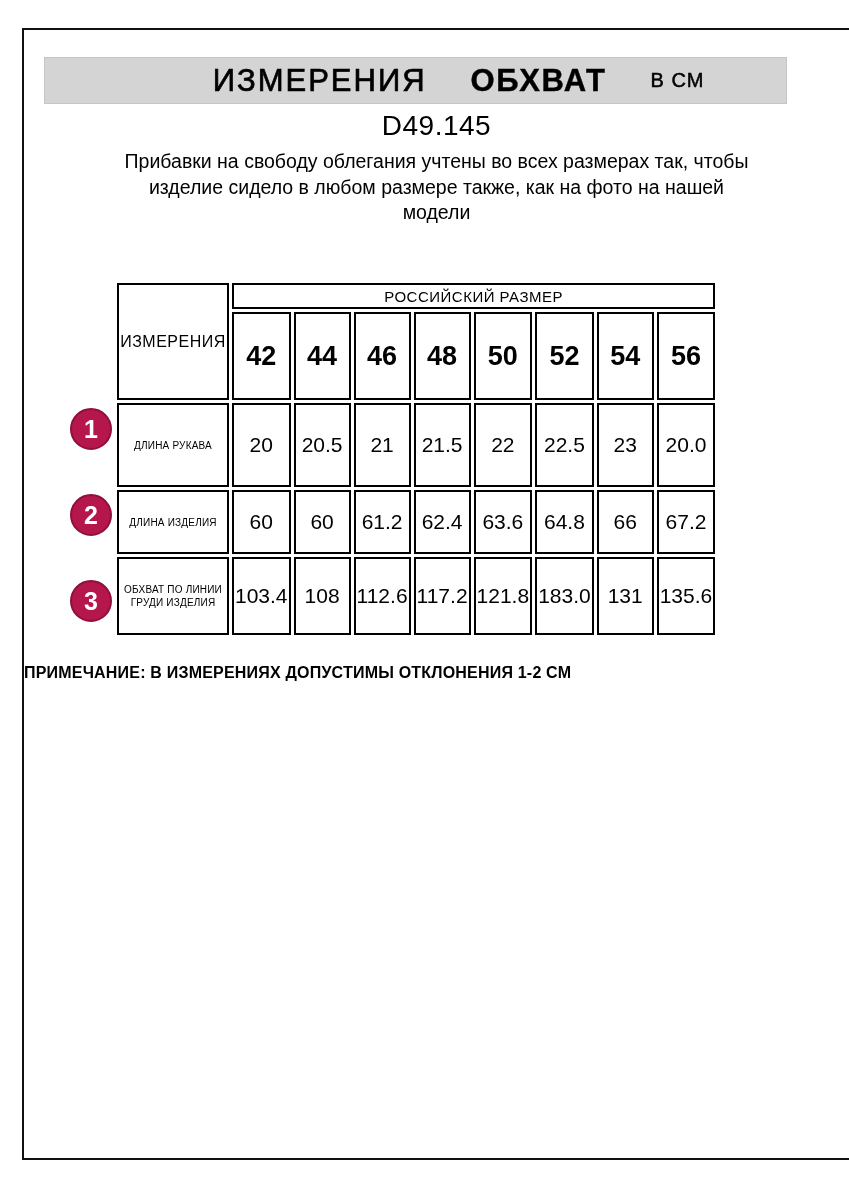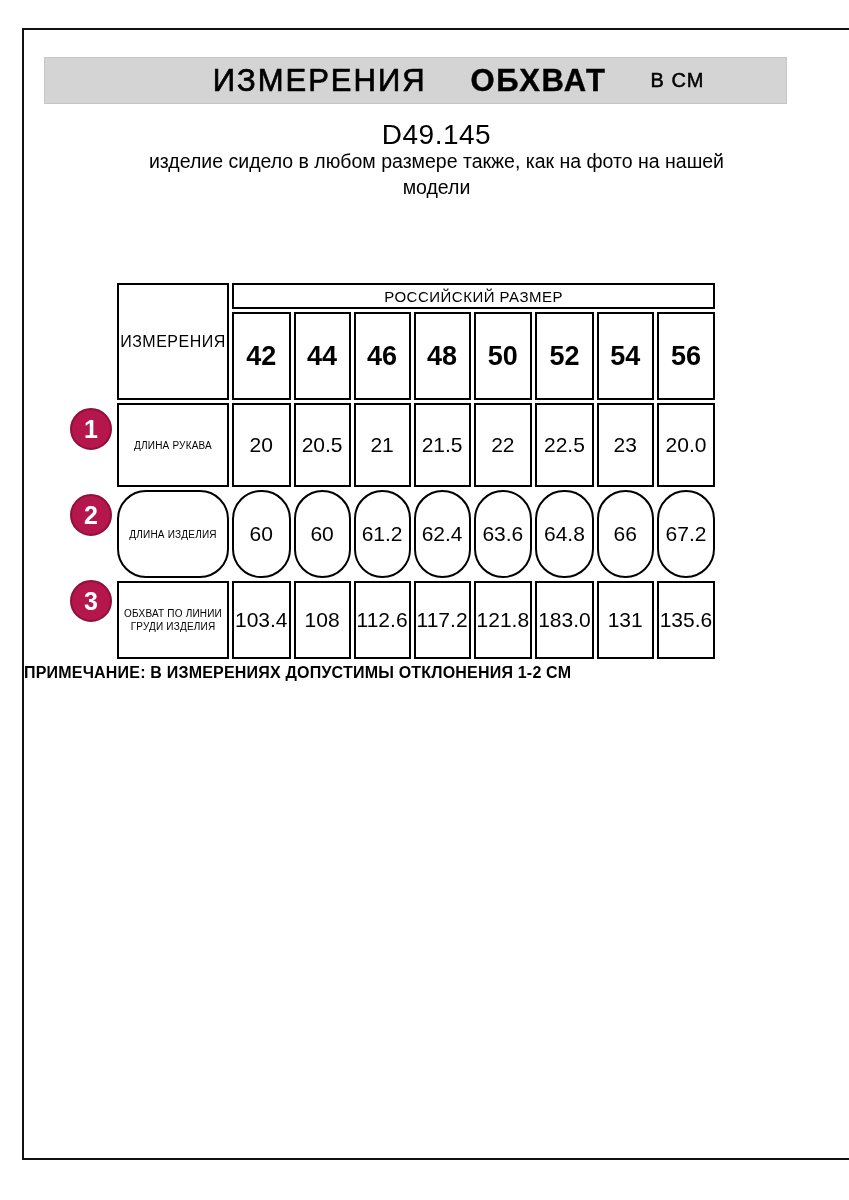--- a/index.html
+++ b/index.html
@@ -18,21 +18,21 @@
     box-sizing:border-box; background:var(--header-bar,#d4d4d4);
     border:1px solid #c6c6c6;
     display:flex; align-items:center; justify-content:center; gap:44px;
     padding-left:86px;
   }
   .t-word1 { font-size:31px; font-weight:400; letter-spacing:2px; -webkit-text-stroke:0.7px #000; }
   .t-word2 { font-size:31px; font-weight:700; letter-spacing:1.5px; -webkit-text-stroke:0.4px #000; }
   .t-unit  { font-size:20px; font-weight:400; letter-spacing:1px; -webkit-text-stroke:0.5px #000; }
 
   .model {
-    position:absolute; top:89px; left:0; width:100%;
+    position:absolute; top:80px; left:0; width:100%;
     text-align:center; font-size:28px; letter-spacing:0.5px;
   }
   .desc {
     position:absolute; top:119px; left:0; width:100%;
     text-align:center; font-size:19.5px; line-height:25.5px;
   }
 
   
   table.size-table {
     position:absolute; left:90px; top:250px;
@@ -43,21 +43,21 @@
     text-align:center; vertical-align:middle; padding:0 1px; overflow:hidden;
   }
   col.c-label { width:112px; }
   col.c-size  { width:57px; }
   td.corner    { font-size:16px; letter-spacing:0.5px; }
   td.group     { height:26px; font-size:15px; letter-spacing:0.5px; }
   td.size-head { height:88px; font-size:27px; font-weight:700; }
   td.row-label { font-size:10px; line-height:1.3; letter-spacing:0.2px; }
   td.val       { font-size:21px; }
   tr.r-data1 td { height:84px; }
-  tr.r-data2 td { height:88px;border-radius:29px; }
+  tr.r-data2 td { height:64px; }
   tr.r-data3 td { height:78px; }
 
   
   .badge {
     position:absolute; left:46px; width:42px; height:42px; border-radius:50%;
     box-sizing:border-box; background:var(--badge,#b5164c); border:2px solid #8f1038;
     display:flex; align-items:center; justify-content:center;
     color:#fff; font-size:25px; font-weight:700;
   }
   .badge.b1 { top:378px; }
@@ -77,20 +77,21 @@
 
     <div class="header-bar">
       <span class="t-word1">ИЗМЕРЕНИЯ</span>
       <span class="t-word2">ОБХВАТ</span>
       <span class="t-unit">В СМ</span>
     </div>
 
     <div class="model">D49.145</div>
 
     <div class="desc">
+      <div>Прибавки на свободу облегания учтены во всех размерах так, чтобы</div>
       <div>изделие сидело в любом размере также, как на фото на нашей</div>
       <div>модели</div>
     </div>
 
     <div class="badge b1">
       <span>1</span>
     </div>
     <div class="badge b2">
       <span>2</span>
     </div>

